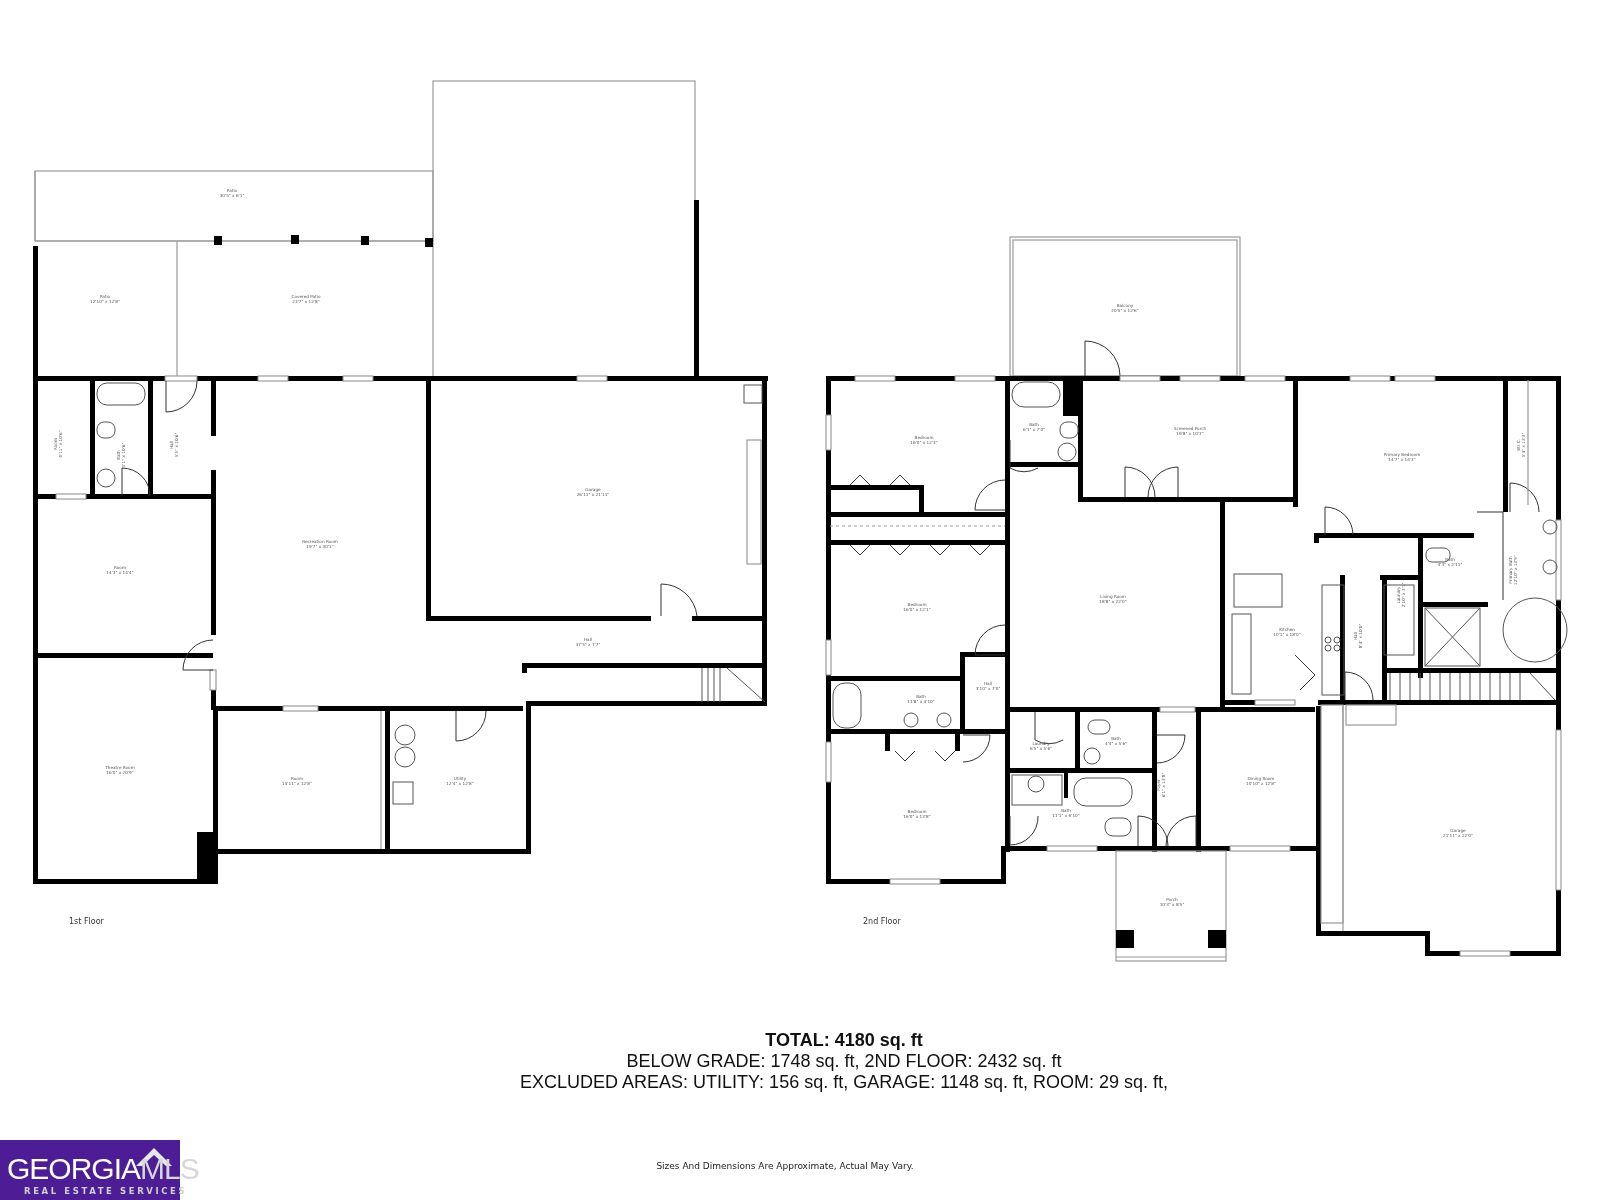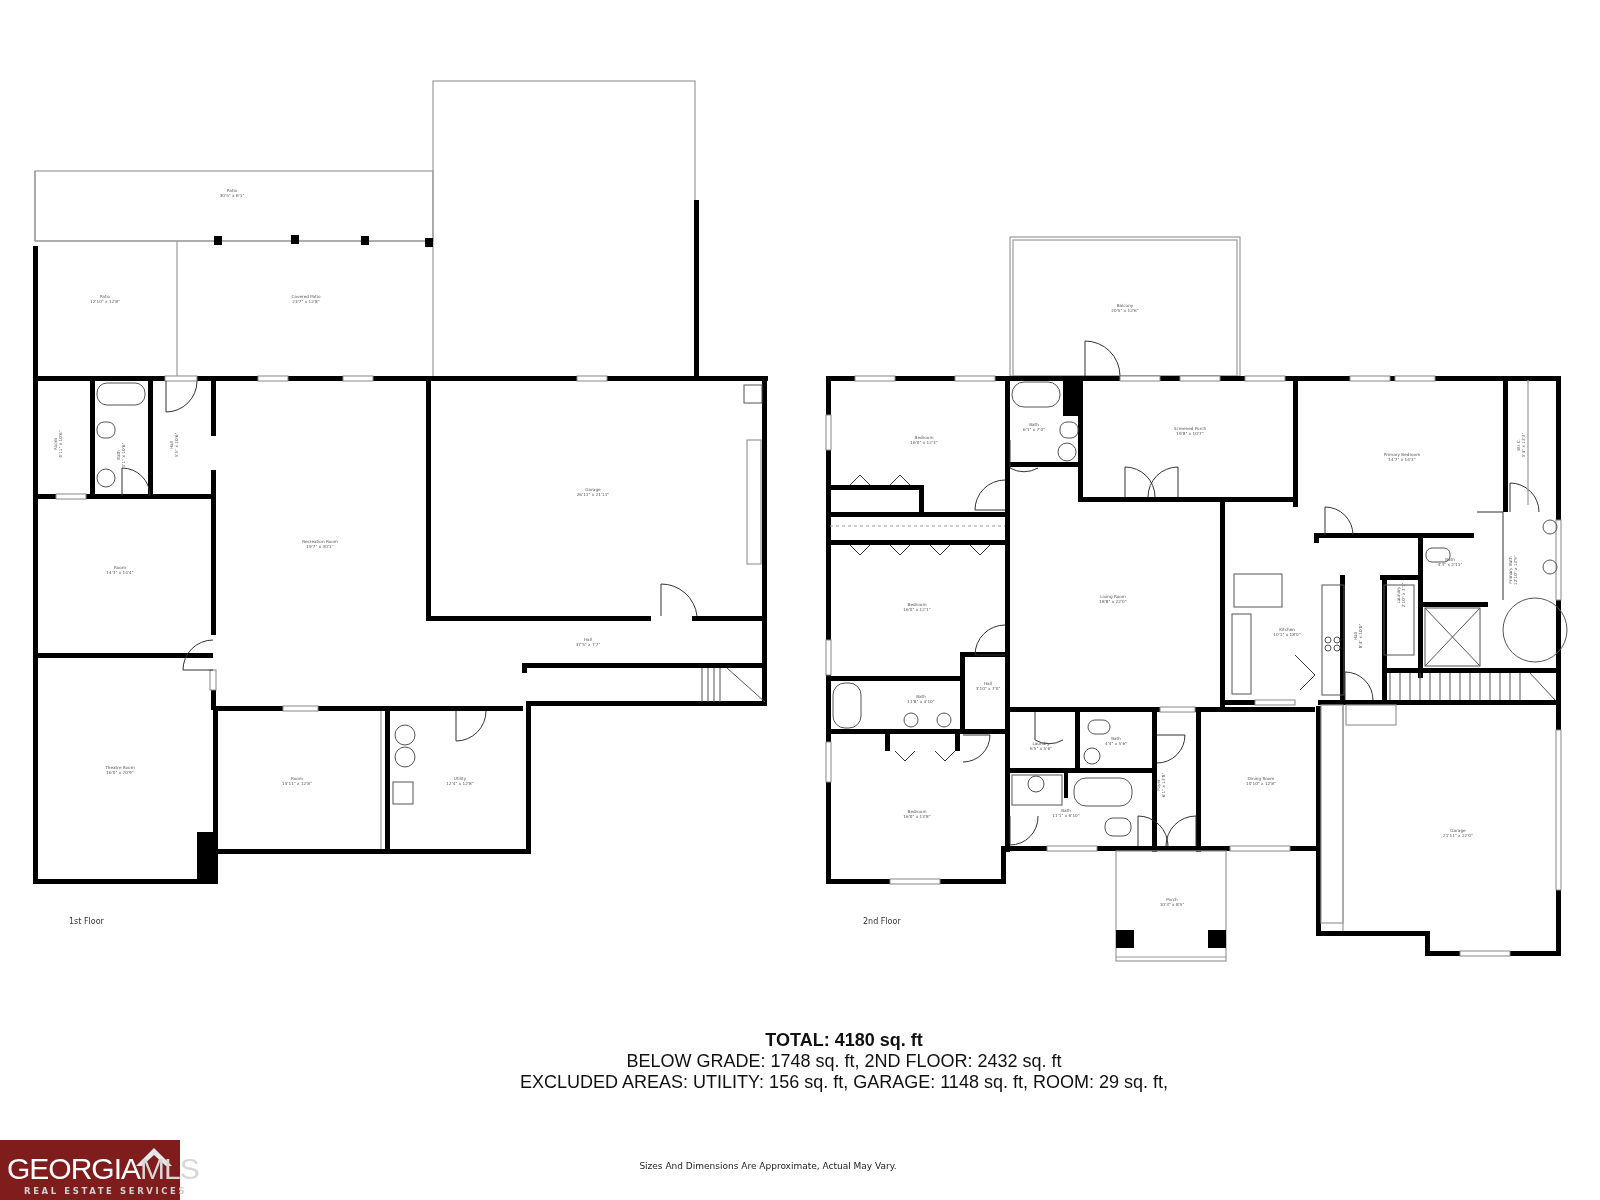--- a/index.html
+++ b/index.html
@@ -8,22 +8,22 @@
   .wall{fill:#000;}
   .thin{stroke:#9a9a9a;stroke-width:1.2;fill:none;}
   .thin-dark{stroke:#555;stroke-width:1;fill:none;}
   .door{stroke:#333;stroke-width:1;fill:none;}
   .win{fill:#fff;stroke:#888;stroke-width:1;}
   .room-name{font-size:4.2px;fill:#555;text-anchor:middle;font-family:"DejaVu Sans",sans-serif;}
   .room-dim{font-size:4.2px;fill:#555;text-anchor:middle;font-family:"DejaVu Sans",sans-serif;}
   .floor-label{position:absolute;font-size:8px;color:#333;margin-left:36px;}
   #summary{position:absolute;left:0;width:1600px;top:1030px;text-align:center;line-height:21px;font-family:"Liberation Sans","DejaVu Sans",sans-serif;font-size:18px;color:#111;padding-left:44px;}
   #summary .total{font-weight:bold;font-size:18px;}
-  #disclaimer{position:absolute;left:0;width:1536px;top:1161px;text-align:center;font-size:9px;color:#222;font-family:"DejaVu Sans",sans-serif;}
-  #logo{position:absolute;left:0;top:1140px;width:180px;height:60px;background:#7f1d1d;}
+  #disclaimer{position:absolute;left:17px;width:1536px;top:1161px;text-align:center;font-size:9px;color:#222;font-family:"DejaVu Sans",sans-serif;}
+  #logo{position:absolute;left:0;top:1140px;width:180px;height:60px;background:#4c1d95;}
   #logo .lg-main{position:absolute;left:7px;top:14px;font-size:30px;letter-spacing:-1px;color:#fff;font-family:"Liberation Sans",sans-serif;line-height:30px;white-space:nowrap;}
   #logo .lg-main .mls{color:#d7d7d7;}
   #logo .lg-sub{position:absolute;left:24px;top:46px;font-size:8.5px;letter-spacing:2.6px;color:#d0d0d0;font-weight:bold;font-family:"DejaVu Sans",sans-serif;white-space:nowrap;}
   #logo .roof{position:absolute;left:134px;top:6px;}
 </style>
 </head>
 <body>
 
 <svg id="plan" viewBox="0 0 1600 1000" xmlns="http://www.w3.org/2000/svg">
 

